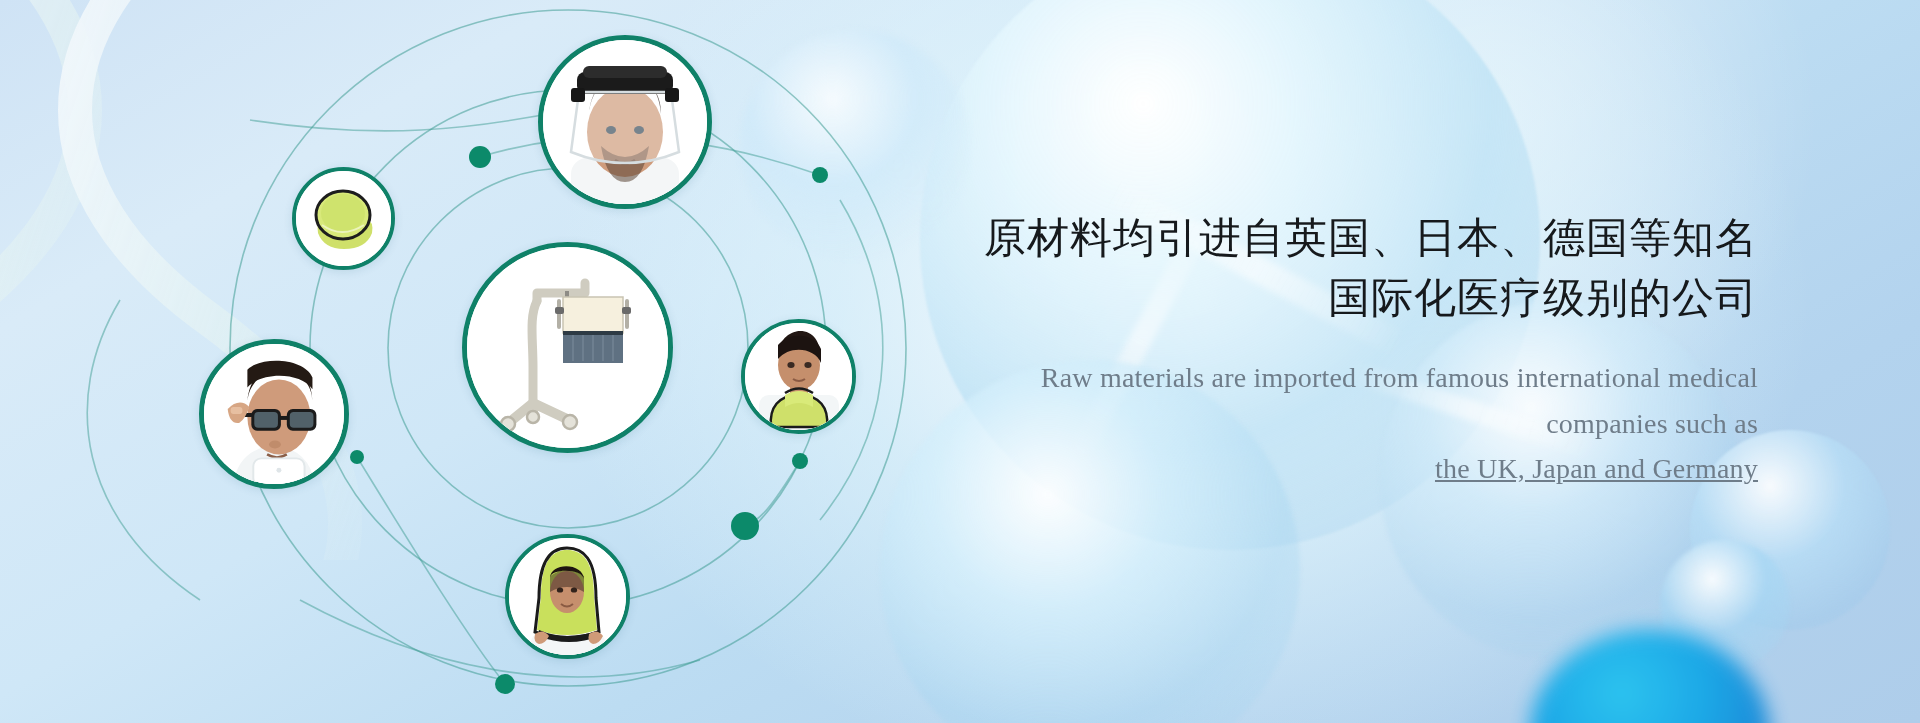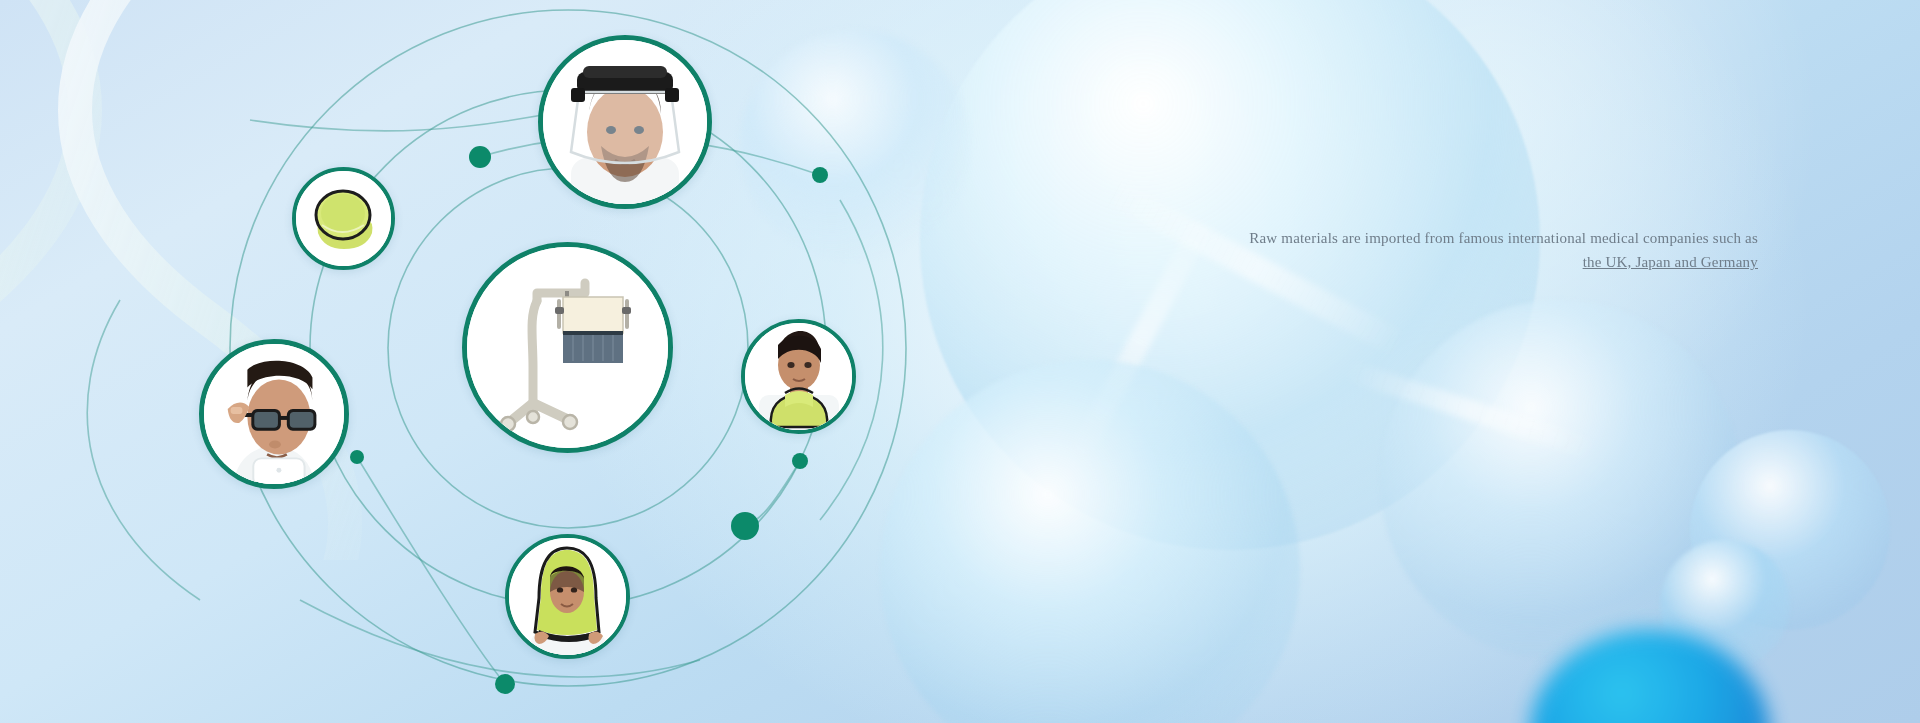--- a/index.html
+++ b/index.html
@@ -93,23 +93,23 @@
     font-family:"Liberation Sans",sans-serif;
     font-size:42px;line-height:1.42;
     color:#16191c;
     letter-spacing:1px;
     font-weight:400;
     margin:0;
     white-space:nowrap;
   }
   .headline .l2{display:block;}
   .subcopy{
-    margin-top:18px;
+    margin-top:28px;
     font-family:"Liberation Serif",serif;
-    font-size:15px;line-height:1.62;
+    font-size:28px;line-height:1.62;
     color:#6f7d8a;
     letter-spacing:.2px;
   }
   .subcopy .s2{display:block;text-decoration:underline;}
 </style>
 </head>
 <body>
 
 <div class="banner">
 
@@ -290,19 +290,23 @@
       <ellipse cx="65" cy="52" rx="3.2" ry="2.6" fill="#32231c"></ellipse>
       <path d="M52,66 q6,5 12,0" stroke="#8a5a43" stroke-width="2" fill="none"></path>
       <path d="M41,40 C41,24 75,24 75,42 C75,30 41,30 41,40Z" fill="#1e1510"></path>
       <path d="M30,92 q28,12 60,0 l1,6 q-31,12 -62,0Z" fill="#1b1b1b"></path>
       <path d="M26,96 q8,-6 14,2 q-4,8 -10,8 q-6,-2 -4,-10Z" fill="#cf9a78"></path>
       <path d="M80,96 q8,-6 14,2 q-4,8 -10,8 q-6,-2 -4,-10Z" fill="#cf9a78"></path>
     </svg>
   </div>
 
   <div class="copy">
+    <h1 class="headline">
+      <span>原材料均引进自英国、日本、德国等知名</span>
+      <span class="l2">国际化医疗级别的公司</span>
+    </h1>
     <p class="subcopy">
       <span>Raw materials are imported from famous international medical companies such as</span>
       <span class="s2">the UK, Japan and Germany</span>
     </p>
   </div>
 
 </div>
 
 </body></html>

